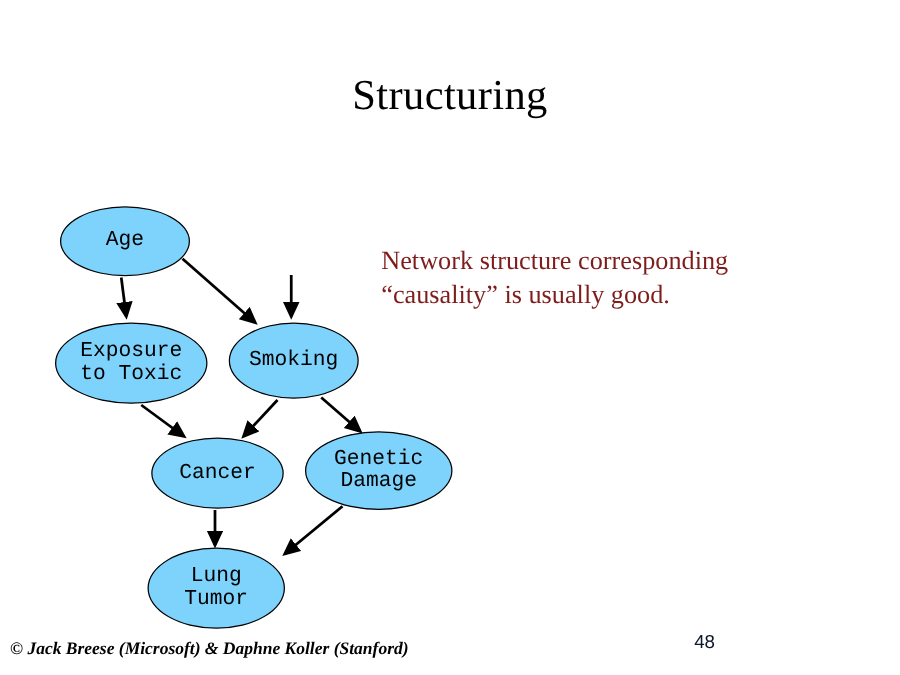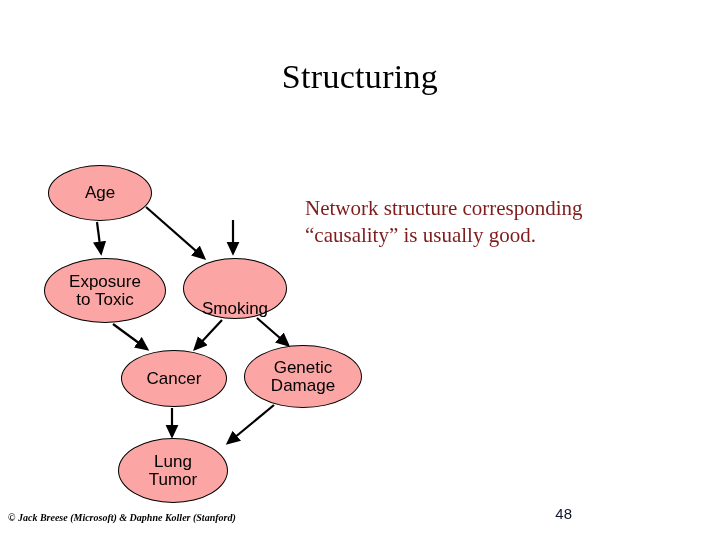--- a/index.html
+++ b/index.html
@@ -21,25 +21,25 @@
     top: 58px;
     width: 720px;
     text-align: center;
     font-family: "Liberation Serif", serif;
     font-size: 34px;
     color: #000000;
     letter-spacing: 0.3px;
   }
   .node {
     position: absolute;
-    background: #fca5a5;
+    background: #7dd3fc;
     border: 1px solid #000000;
     border-radius: 50%;
     color: #000000;
-    font-family: Liberation Sans, sans-serif;
+    font-family: Liberation Mono, monospace;
     font-size: 17px;
     display: flex;
     align-items: center;
     justify-content: center;
     text-align: center;
     line-height: 1.05;
     box-sizing: border-box;
   }
   .node span {
     display: block;
@@ -60,21 +60,21 @@
     color: #7f1d1d;
     line-height: 1.28;
   }
   #para1 { left: 305px; top: 195px; width: 390px; }
   #para2 { left: 358px; top: 442px; width: 340px; }
   #credit {
     position: absolute;
     left: 8px;
     top: 512px;
     font-family: "Liberation Serif", serif;
-    font-size: 10px;
+    font-size: 14px;
     font-style: italic;
     font-weight: bold;
     color: #000000;
   }
   #pagenum {
     position: absolute;
     right: 16px;
     top: 505px;
     font-family: Liberation Sans, sans-serif;
     font-size: 15px;
@@ -106,21 +106,21 @@
     </g>
   </svg>
 
   <div class="node" style="left:48px;top:165px;width:104px;height:56px;">
     <span>Age</span>
   </div>
   <div class="node" style="left:44px;top:258px;width:122px;height:65px;">
     <span>Exposure
 to Toxic</span>
   </div>
-  <div class="node" style="left:183px;top:258px;width:104px;height:61px;align-items:flex-end;">
+  <div class="node" style="left:183px;top:258px;width:104px;height:61px;">
     <span>Smoking</span>
   </div>
   <div class="node" style="left:121px;top:350px;width:106px;height:57px;">
     <span>Cancer</span>
   </div>
   <div class="node" style="left:244px;top:345px;width:118px;height:63px;">
     <span>Genetic
 Damage</span>
   </div>
   <div class="node" style="left:118px;top:438px;width:110px;height:65px;">

